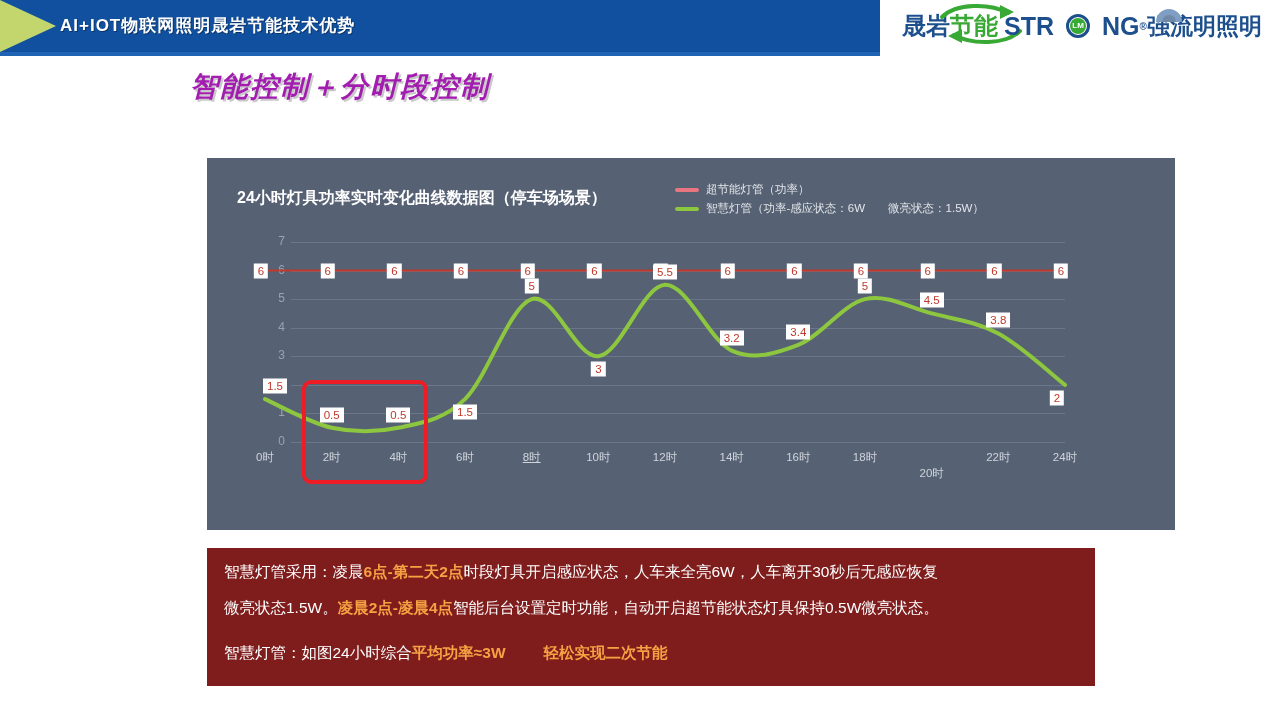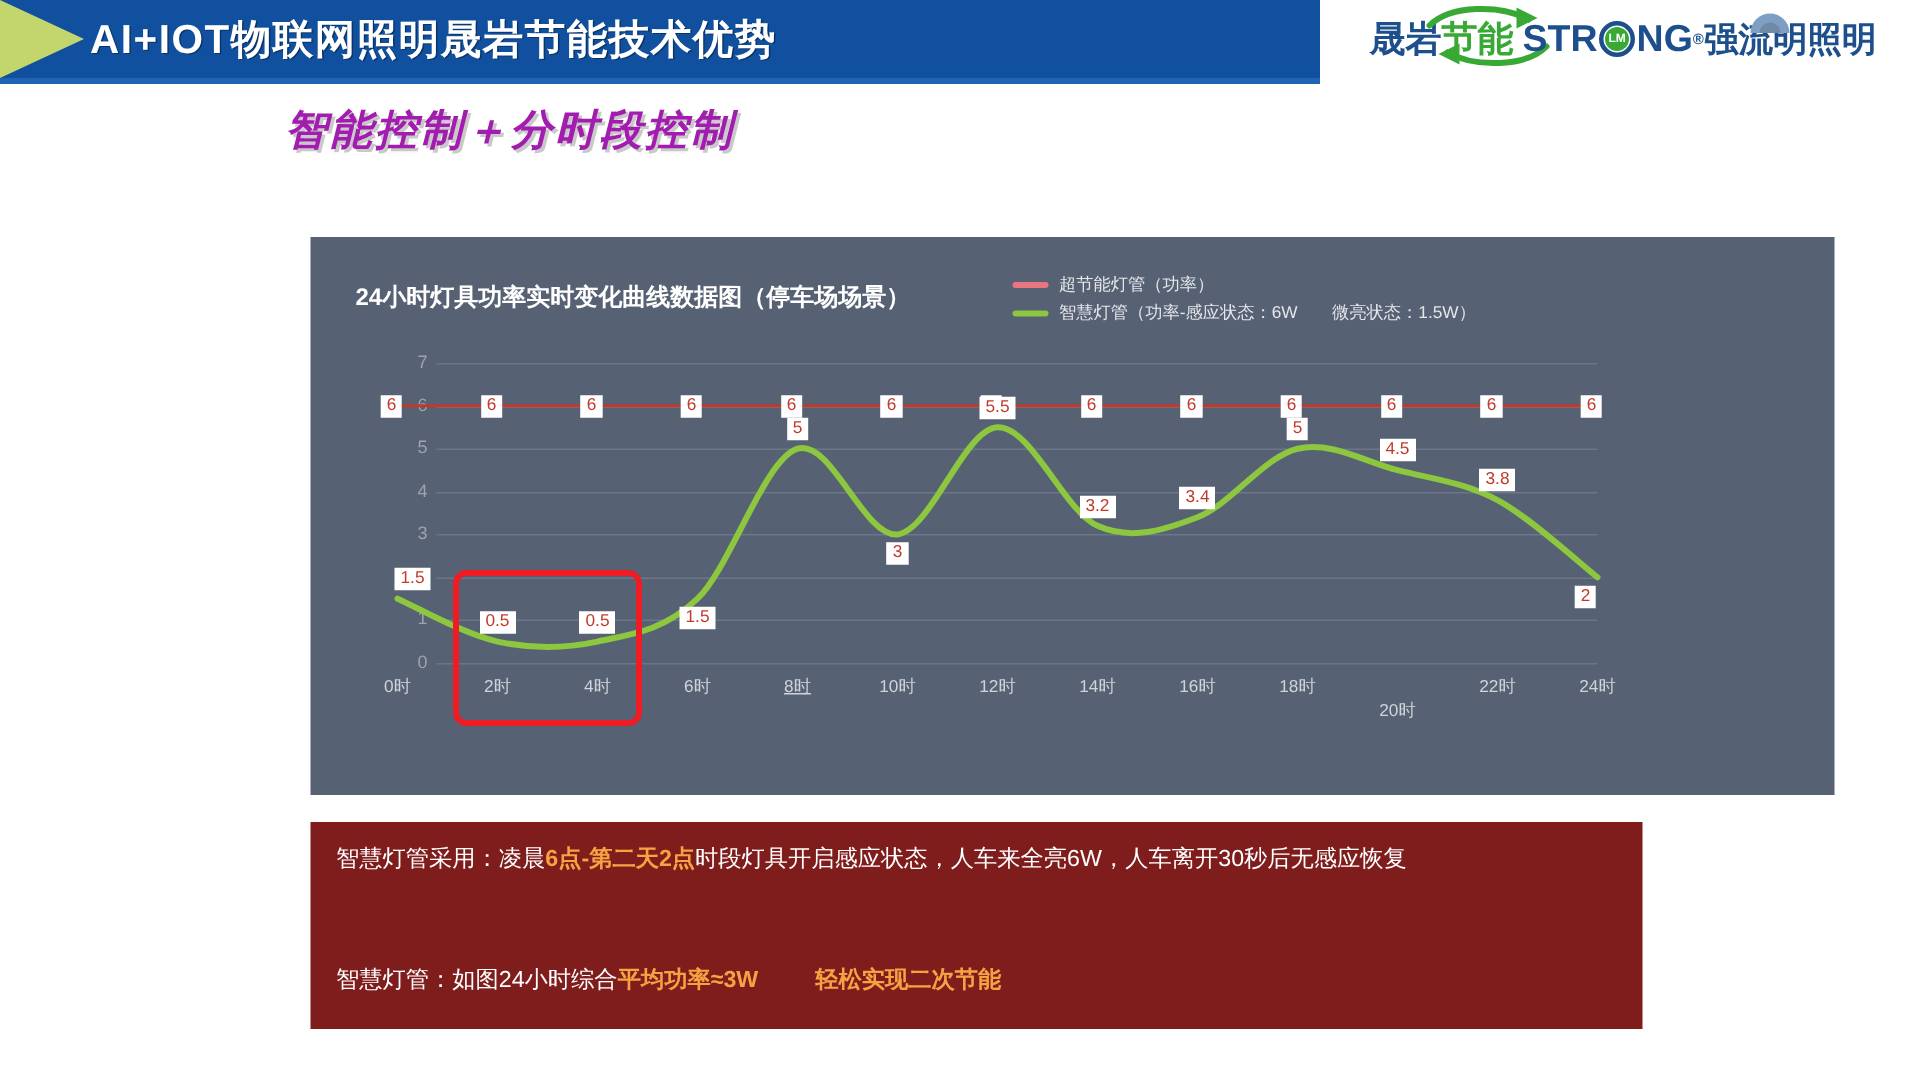--- a/index.html
+++ b/index.html
@@ -13,21 +13,21 @@
   
   .header{position:absolute;left:0;top:0;width:1280px;height:52px;}
   .header-bar{position:absolute;left:0;top:0;width:880px;height:52px;background:#10509e;}
   .header-chevron{
     position:absolute;left:0;top:0;width:56px;height:52px;
     background:#c3d66e;
     clip-path:polygon(0 0,0 100%,100% 50%);
   }
   .header-title{
     position:absolute;left:60px;top:0;height:52px;line-height:52px;
-    color:#ffffff;font-size:27px;font-weight:bold;letter-spacing:1px;
+    color:#ffffff;font-size:17px;font-weight:bold;letter-spacing:1px;
     white-space:nowrap;
     text-shadow:1px 1px 0 rgba(0,0,0,.35);
   }
   .header-underline{position:absolute;left:0;top:52px;width:880px;height:4px;background:#1f63b4;}
   .header-logo{
     position:absolute;left:884px;top:0;width:396px;height:52px;background:#ffffff;
     display:flex;align-items:center;justify-content:center;
   }
   .logo-wrap{position:relative;display:flex;align-items:center;gap:6px;}
   .logo-cn{
@@ -37,21 +37,21 @@
   .logo-cn .g{color:#39a935;}
   .logo-swoosh{
     position:absolute;left:36px;top:-9px;width:86px;height:48px;pointer-events:none;
   }
   .logo-en{
     position:relative;font-size:25px;font-weight:bold;color:#1d4f8c;
     letter-spacing:0px;white-space:nowrap;display:flex;align-items:center;
   }
   .logo-o{
     display:inline-block;position:relative;width:24px;height:24px;border:3px solid #1d4f8c;
-    border-radius:50%;box-sizing:border-box;margin:0 1px;
+    border-radius:50%;box-sizing:border-box;margin:0 12px;
   }
   .logo-o .lm{
     position:absolute;left:50%;top:50%;transform:translate(-50%,-50%);
     width:16px;height:16px;border-radius:50%;background:#39a935;color:#fff;
     font-size:8px;line-height:16px;text-align:center;font-weight:bold;letter-spacing:0;
   }
   .logo-reg{font-size:10px;vertical-align:super;color:#1d4f8c;font-weight:bold;}
   .logo-tail{font-size:23px;font-weight:bold;color:#1d4f8c;white-space:nowrap;}
   .logo-fan{position:absolute;left:150px;top:-4px;width:30px;height:16px;}
 
@@ -60,21 +60,20 @@
     position:absolute;left:190px;top:68px;
     font-size:28px;font-weight:bold;font-style:italic;color:#a21caf;
     letter-spacing:2px;white-space:nowrap;
     text-shadow:2px 2px 0 #c9c9c9;
   }
 
   
   .chart-panel{
     position:absolute;left:207px;top:158px;width:968px;height:372px;
     background:#566173;
-    padding-left:48px;
   }
   .chart-title{
     position:absolute;left:30px;top:30px;
     color:#ffffff;font-size:16px;font-weight:bold;white-space:nowrap;
   }
   .legend{position:absolute;left:468px;top:22px;}
   .legend-row{display:flex;align-items:center;height:19px;}
   .legend-swatch{width:24px;height:4px;border-radius:2px;margin-right:7px;flex:0 0 auto;}
   .legend-label{color:#e3e6ea;font-size:11.5px;white-space:nowrap;}
 
@@ -237,18 +236,21 @@
         <div class="x-label" style="left: 733.333px;">22时</div>
         <div class="x-label" style="left: 800px;">24时</div>
       </div>
     <div class="redbox" id="redbox" style="left: 94.6667px; top: 222.286px; width: 126.667px; height: 103.714px; border-color: rgb(238, 28, 37);"></div>
   </div>
 
   <div class="note-panel">
     <div class="note-line l1">
       <span>智慧灯管采用：凌晨</span><span class="hl">6点-第二天2点</span><span>时段灯具开启感应状态，人车来全亮6W，人车离开30秒后无感应恢复</span>
     </div>
+    <div class="note-line l2">
+      <span>微亮状态1.5W。</span><span class="hl">凌晨2点-凌晨4点</span><span>智能后台设置定时功能，自动开启超节能状态灯具保持0.5W微亮状态。</span>
+    </div>
     <div class="note-line l3">
       <span>智慧灯管：如图24小时综合</span><span class="hl">平均功率≈3W</span><span class="gap"></span><span class="hl">轻松实现二次节能</span>
     </div>
   </div>
 
 </div>
 
 </body></html>

